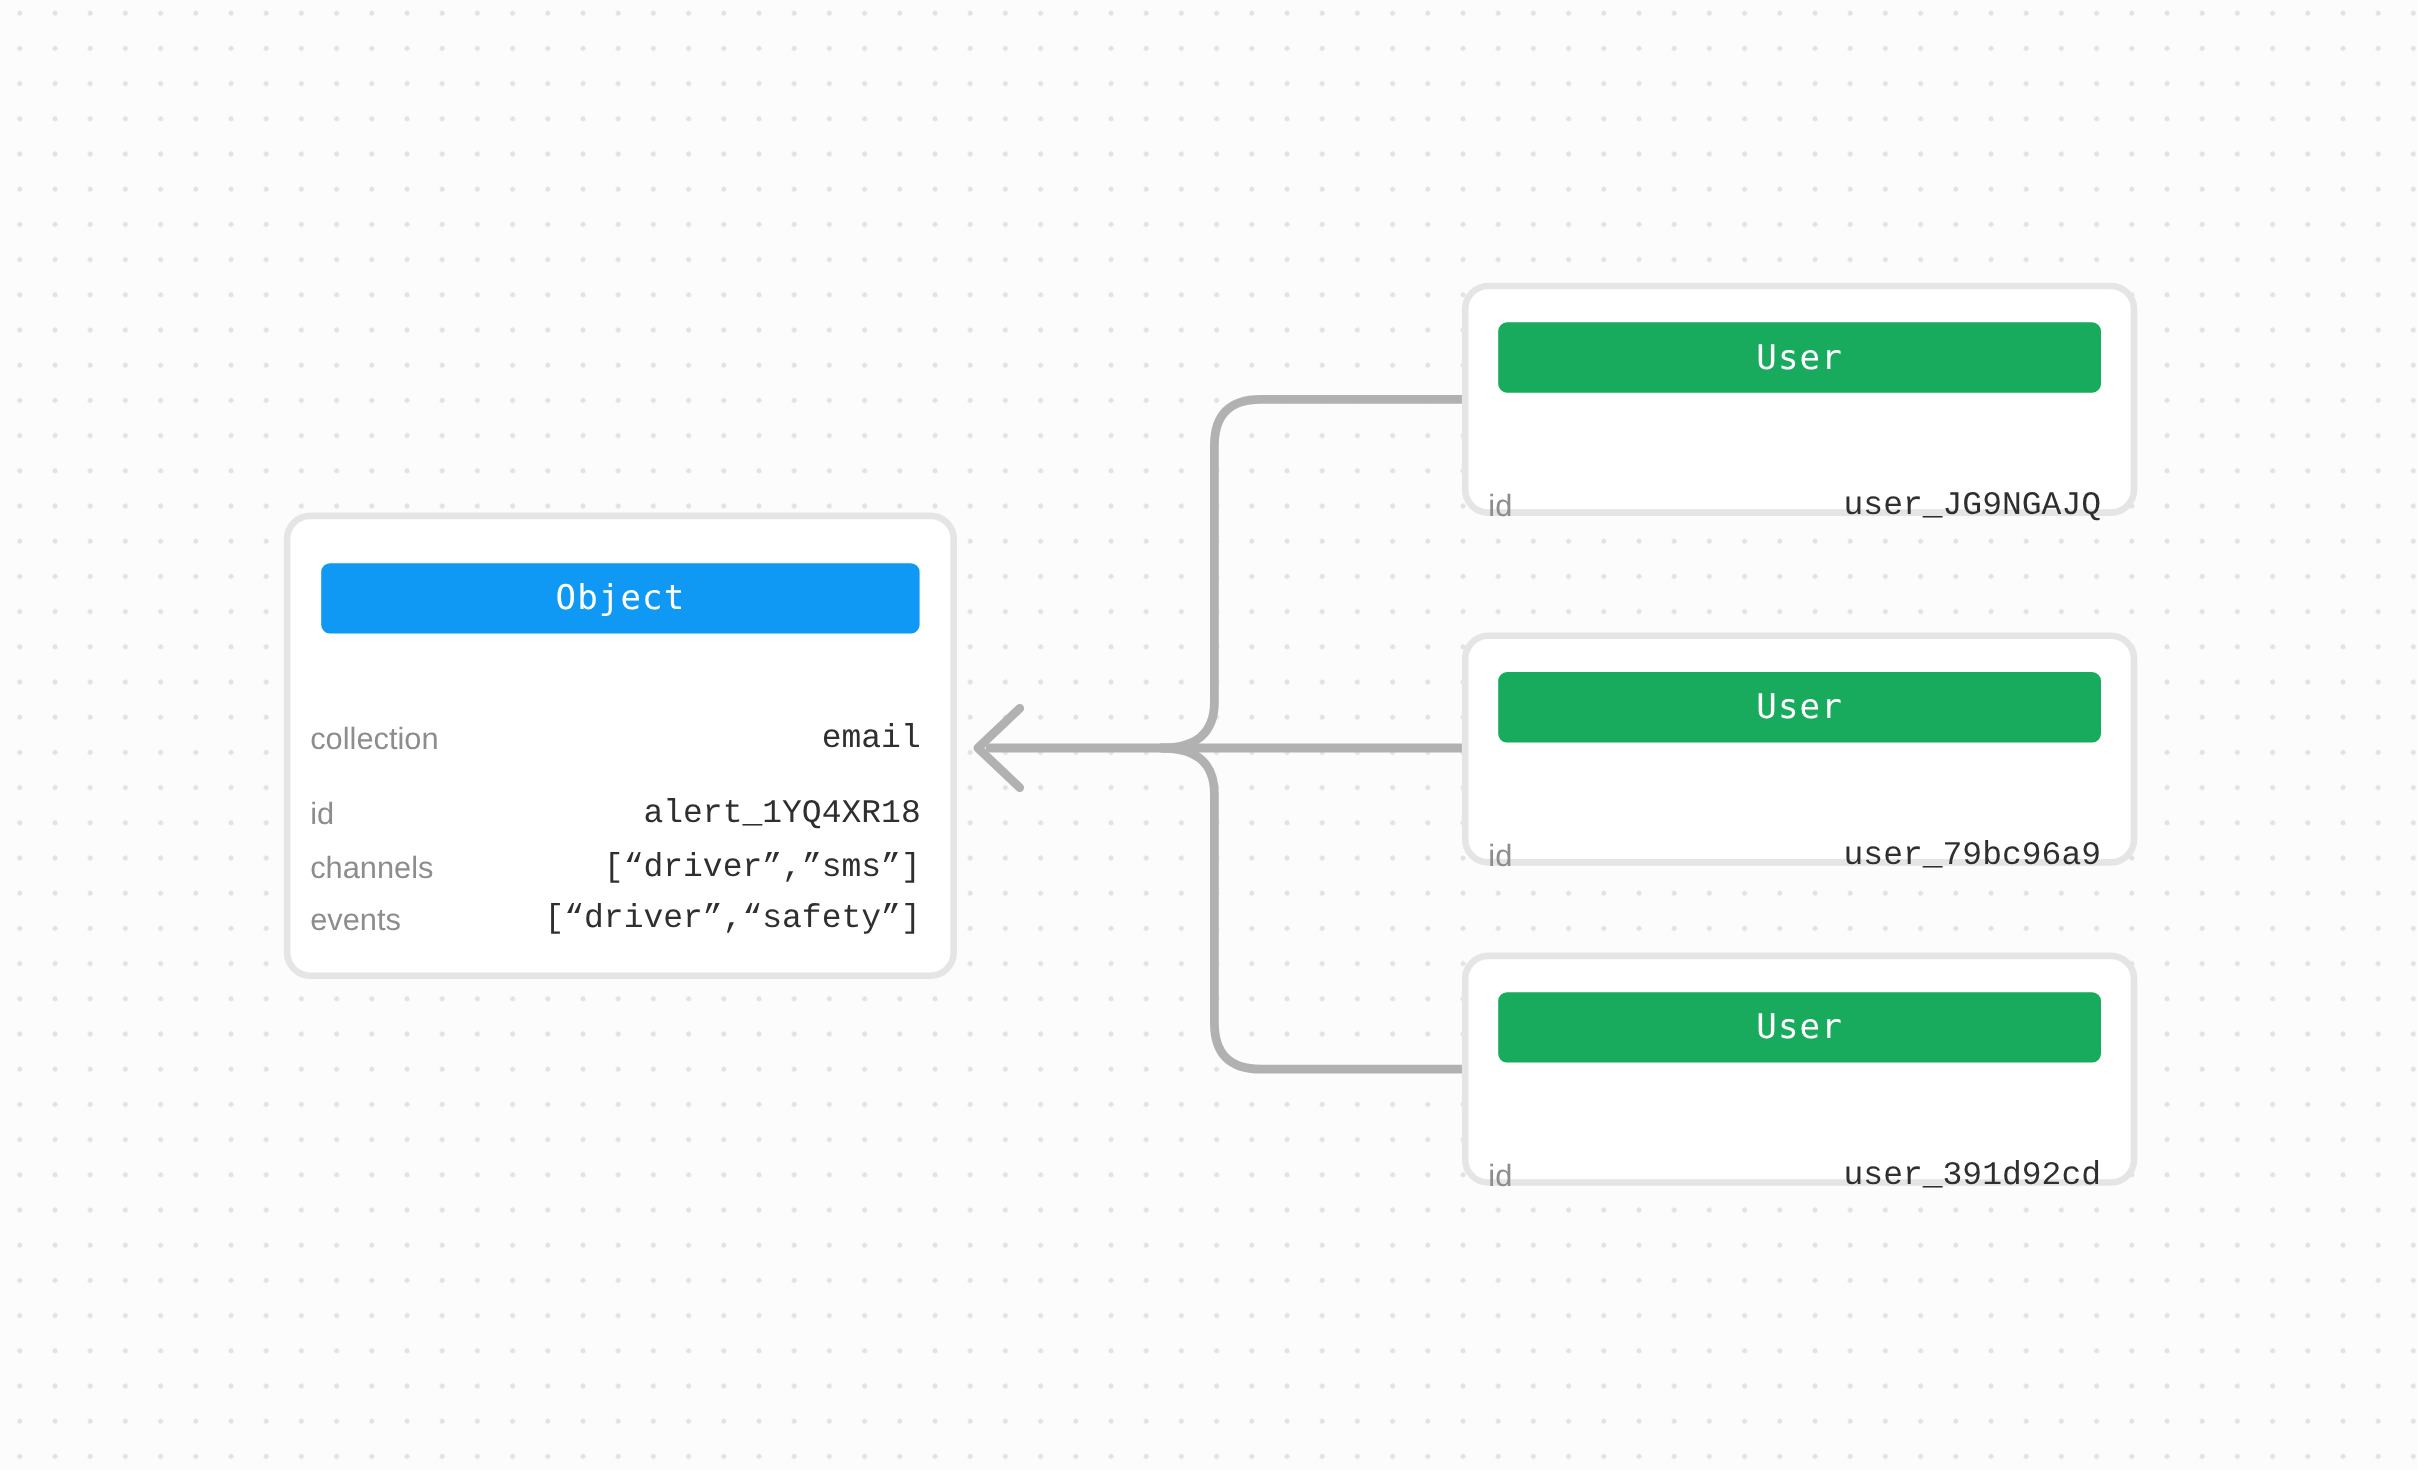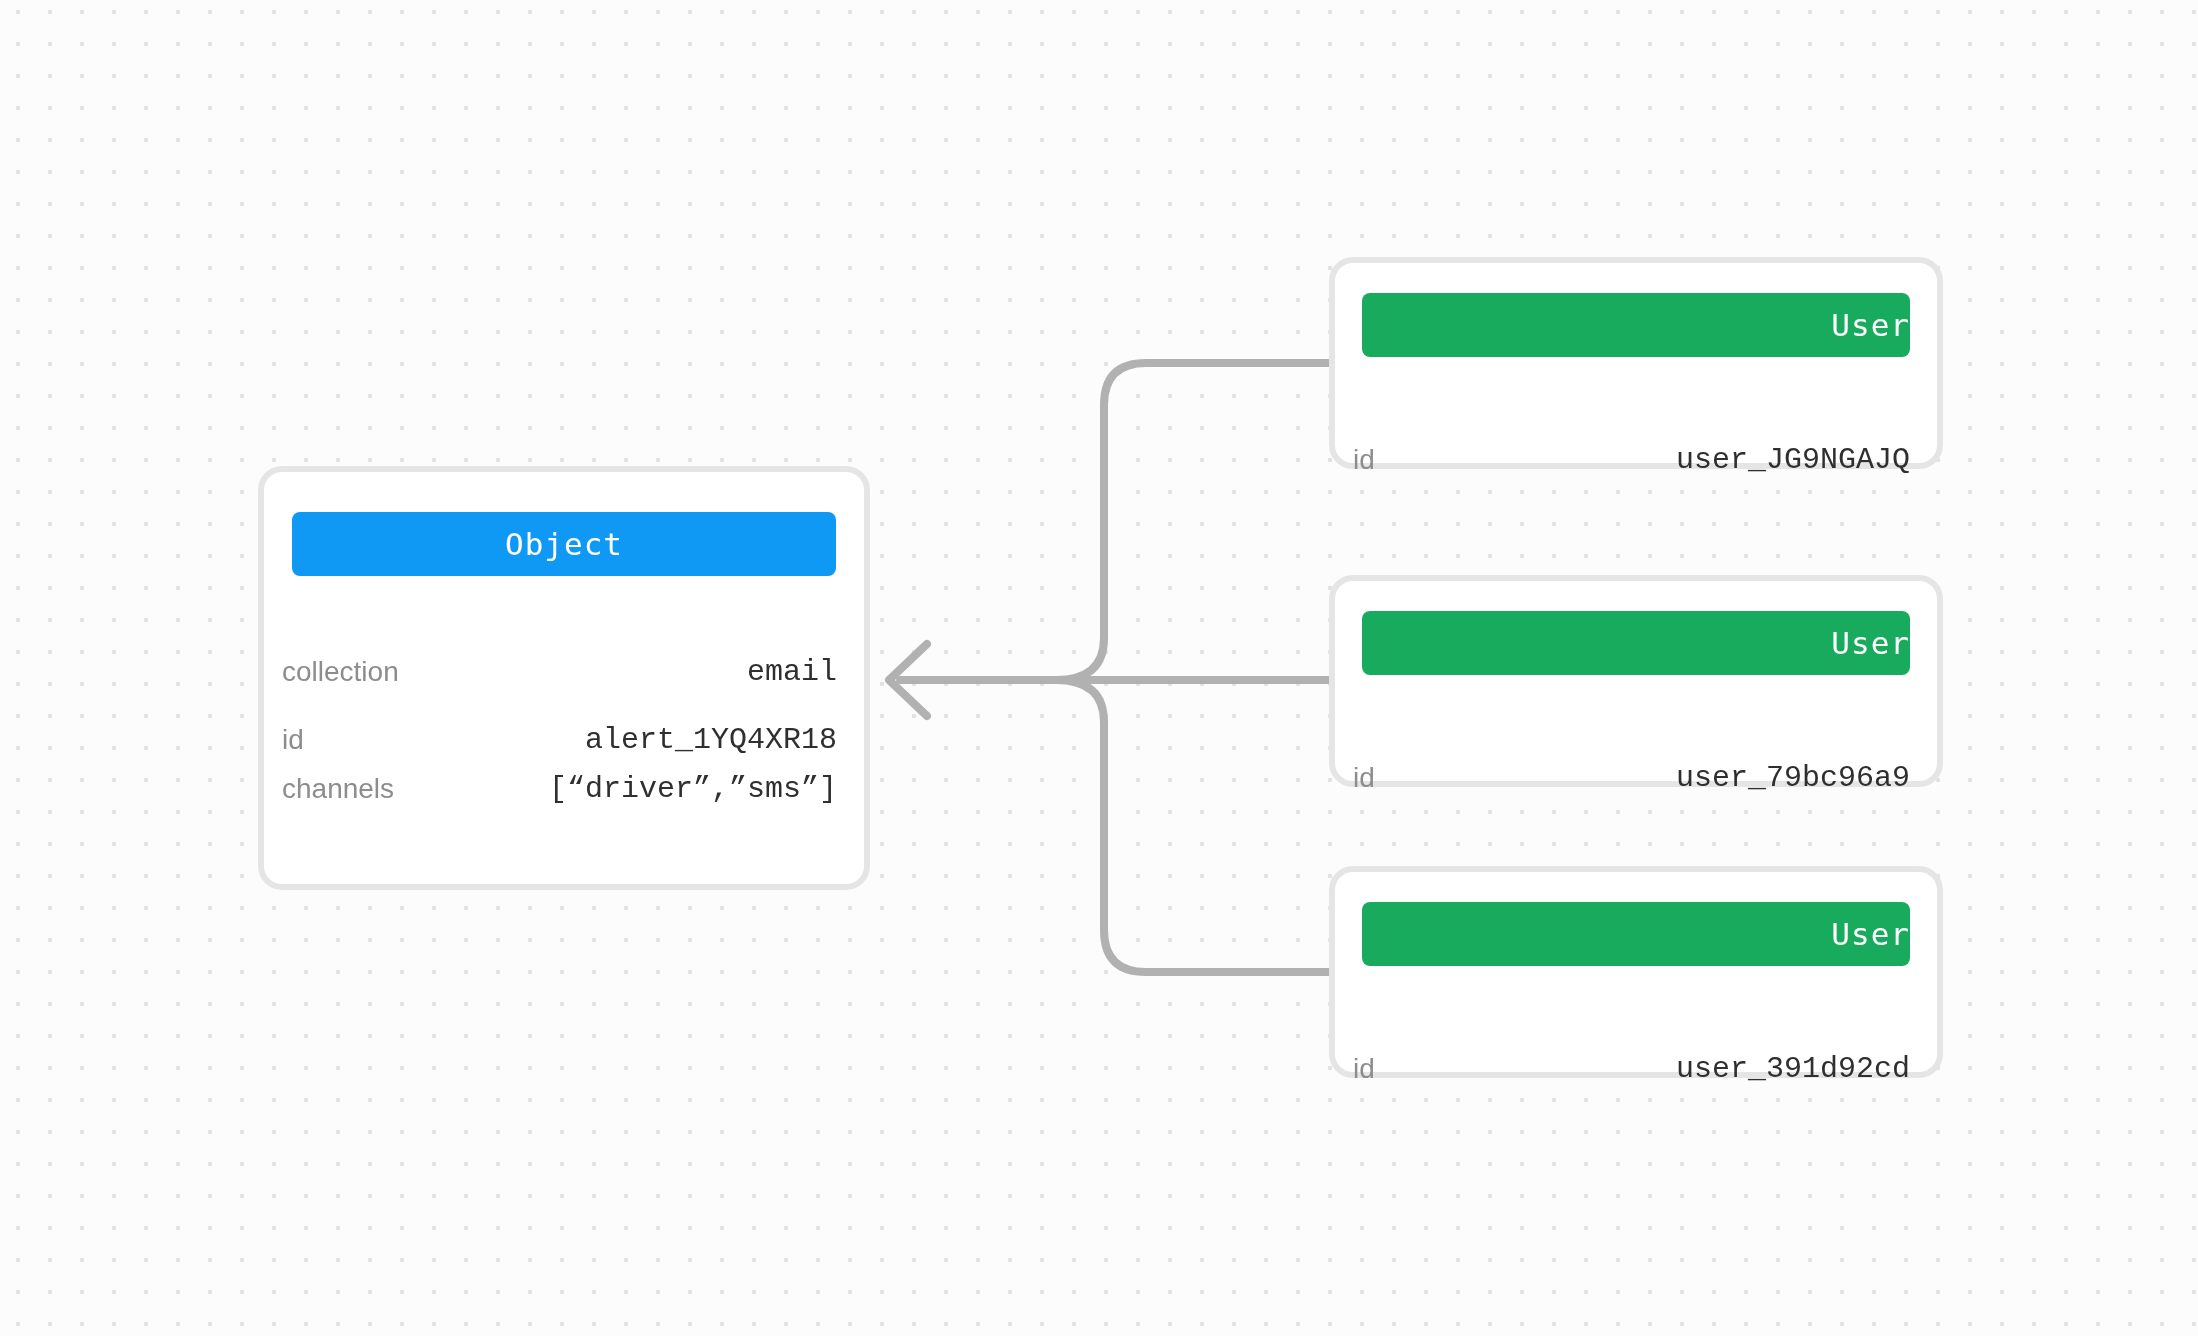--- a/index.html
+++ b/index.html
@@ -32,21 +32,21 @@
   .user-card-1{top:257px;}
   .user-card-2{top:575px;}
   .user-card-3{top:866px;}
   .hdr{
     position:absolute;left:27px;right:27px;height:64px;border-radius:8px;
     color:var(--header-text);
     font-family:"DejaVu Sans Mono","Liberation Mono",monospace;
     font-size:31px;line-height:64px;text-align:center;letter-spacing:1px;
   }
   .object-card .hdr{top:40px;background:var(--blue);left:28px;right:28px;}
-  .user-card .hdr{top:30px;background:var(--green);text-align:right;}
+  .user-card .hdr{top:30px;background:var(--green);}
   .row{
     position:absolute;left:18px;right:27px;height:40px;
     display:flex;justify-content:space-between;align-items:center;margin-top:40px;
   }
   .row .lbl{
     color:var(--label);font-size:28px;font-family:"Liberation Sans",sans-serif;
   }
   .row .val{
     color:var(--value);font-size:30px;
     font-family:Liberation Mono, monospace;
@@ -77,20 +77,24 @@
       <span class="val">email</span>
     </div>
     <div class="row row-1">
       <span class="lbl">id</span>
       <span class="val">alert_1YQ4XR18</span>
     </div>
     <div class="row row-2">
       <span class="lbl">channels</span>
       <span class="val">[“driver”,”sms”]</span>
     </div>
+    <div class="row row-3">
+      <span class="lbl">events</span>
+      <span class="val">[“driver”,“safety”]</span>
+    </div>
   </div>
 
   <div class="card user-card user-card-1">
     <div class="hdr">User</div>
     <div class="row row-id">
       <span class="lbl">id</span>
       <span class="val">user_JG9NGAJQ</span>
     </div>
   </div>
 

